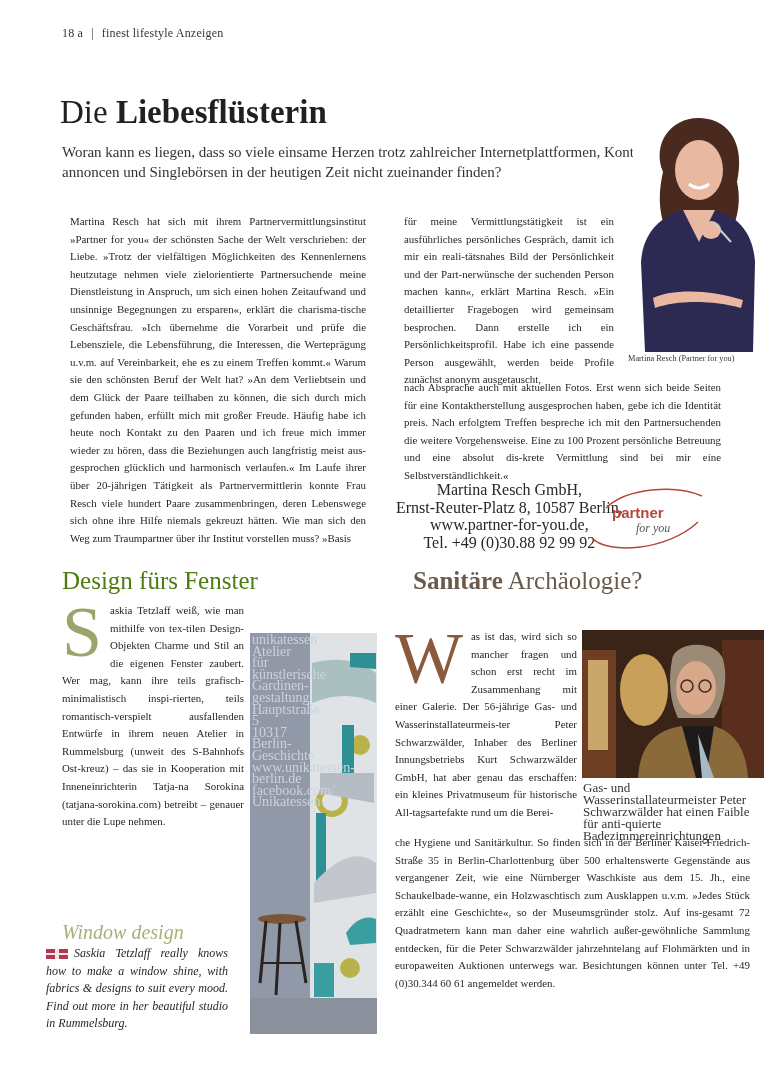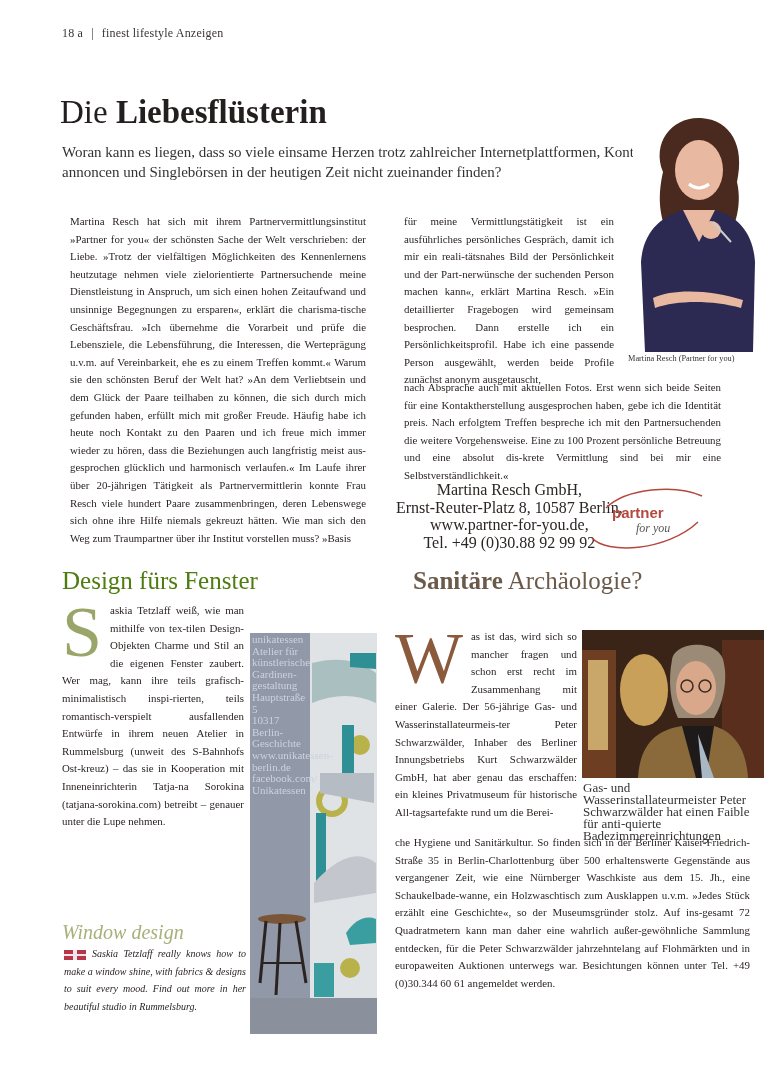--- a/index.html
+++ b/index.html
@@ -24,23 +24,23 @@
   .h2-left { left:62px; top:568px; font-size:25px; color:#4d7c0f; line-height:1; }
   .h2-right { left:395px; top:568px; font-size:25px; color:#6b5a4a; line-height:1;margin-left:18px; }
   .h2-right b { font-weight:700; }
   .dropcap { float:left; font-size:72px; line-height:56px; margin:2px 8px 0 0; }
   .dc-green { color:#9aa56a; }
   .dc-brown { color:#8b5a3c; }
   .c3 { left:62px; top:602px; width:182px; font-size:10.9px; line-height:17.6px; text-align:justify; }
   .c4 { left:395px; top:628px; width:182px; font-size:10.9px; line-height:17.6px; text-align:justify; }
   .c4wide { left:395px; top:834px; width:355px; font-size:10.9px; line-height:17.6px; text-align:justify; }
   .win-img { left:250px; top:633px; width:127px; height:401px; background:#8d95a5; }
-  .win-overlay { left:252px; top:634px; width:52px; font-size:11px; line-height:11.6px; color:#cdd2de; }
+  .win-overlay { left:252px; top:634px; width:52px; font-size:14px; line-height:11.6px; color:#cdd2de; }
   .h3-win { left:62px; top:921px; font-size:20px; font-style:italic; color:#a8b07a; }
-  .en-text { left:64px; top:945px; width:182px; font-size:10px; line-height:17.6px; font-style:italic; text-align:justify; }
+  .en-text { left:46px; top:945px; width:182px; font-size:12px; line-height:17.6px; font-style:italic; text-align:justify; }
   .flag { display:inline-block; width:22px; height:10px; vertical-align:middle; margin-right:6px; background:#b4384a; position:relative; }
   .flag::before { content:""; position:absolute; left:9px; top:0; width:4px; height:10px; background:#f0e6ea; }
   .flag::after { content:""; position:absolute; left:0; top:4px; width:22px; height:2px; background:#f0e6ea; }
   .photo2 { left:582px; top:630px; width:182px; height:148px; }
   .cap2 { left:583px; top:782px; width:180px; font-size:13px; line-height:12px; color:#333; }
 </style>
 </head>
 <body>
 
 <div class="abs header">

